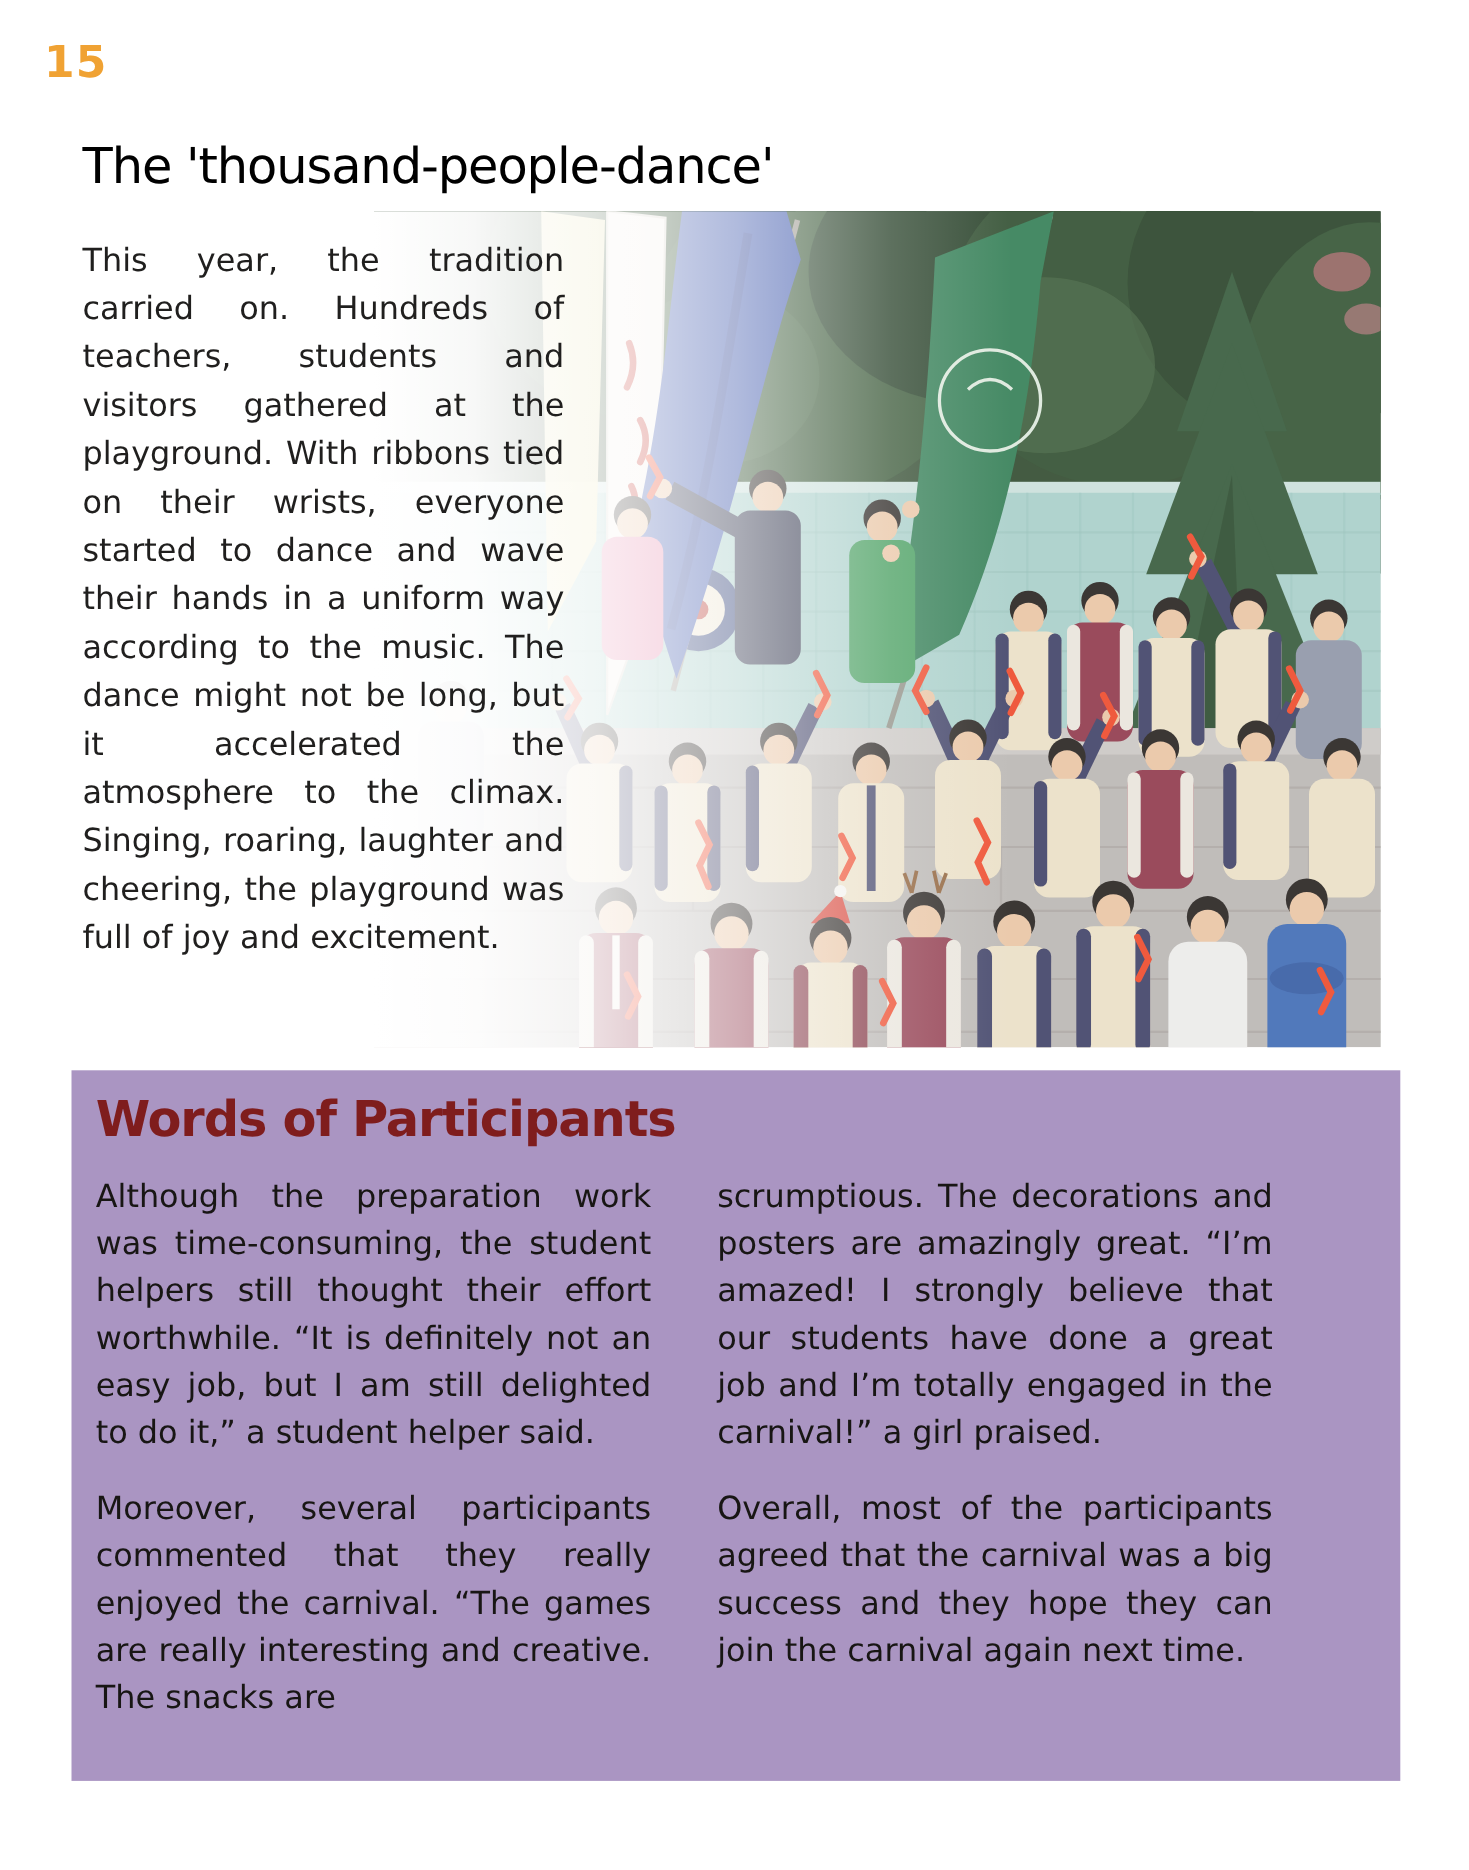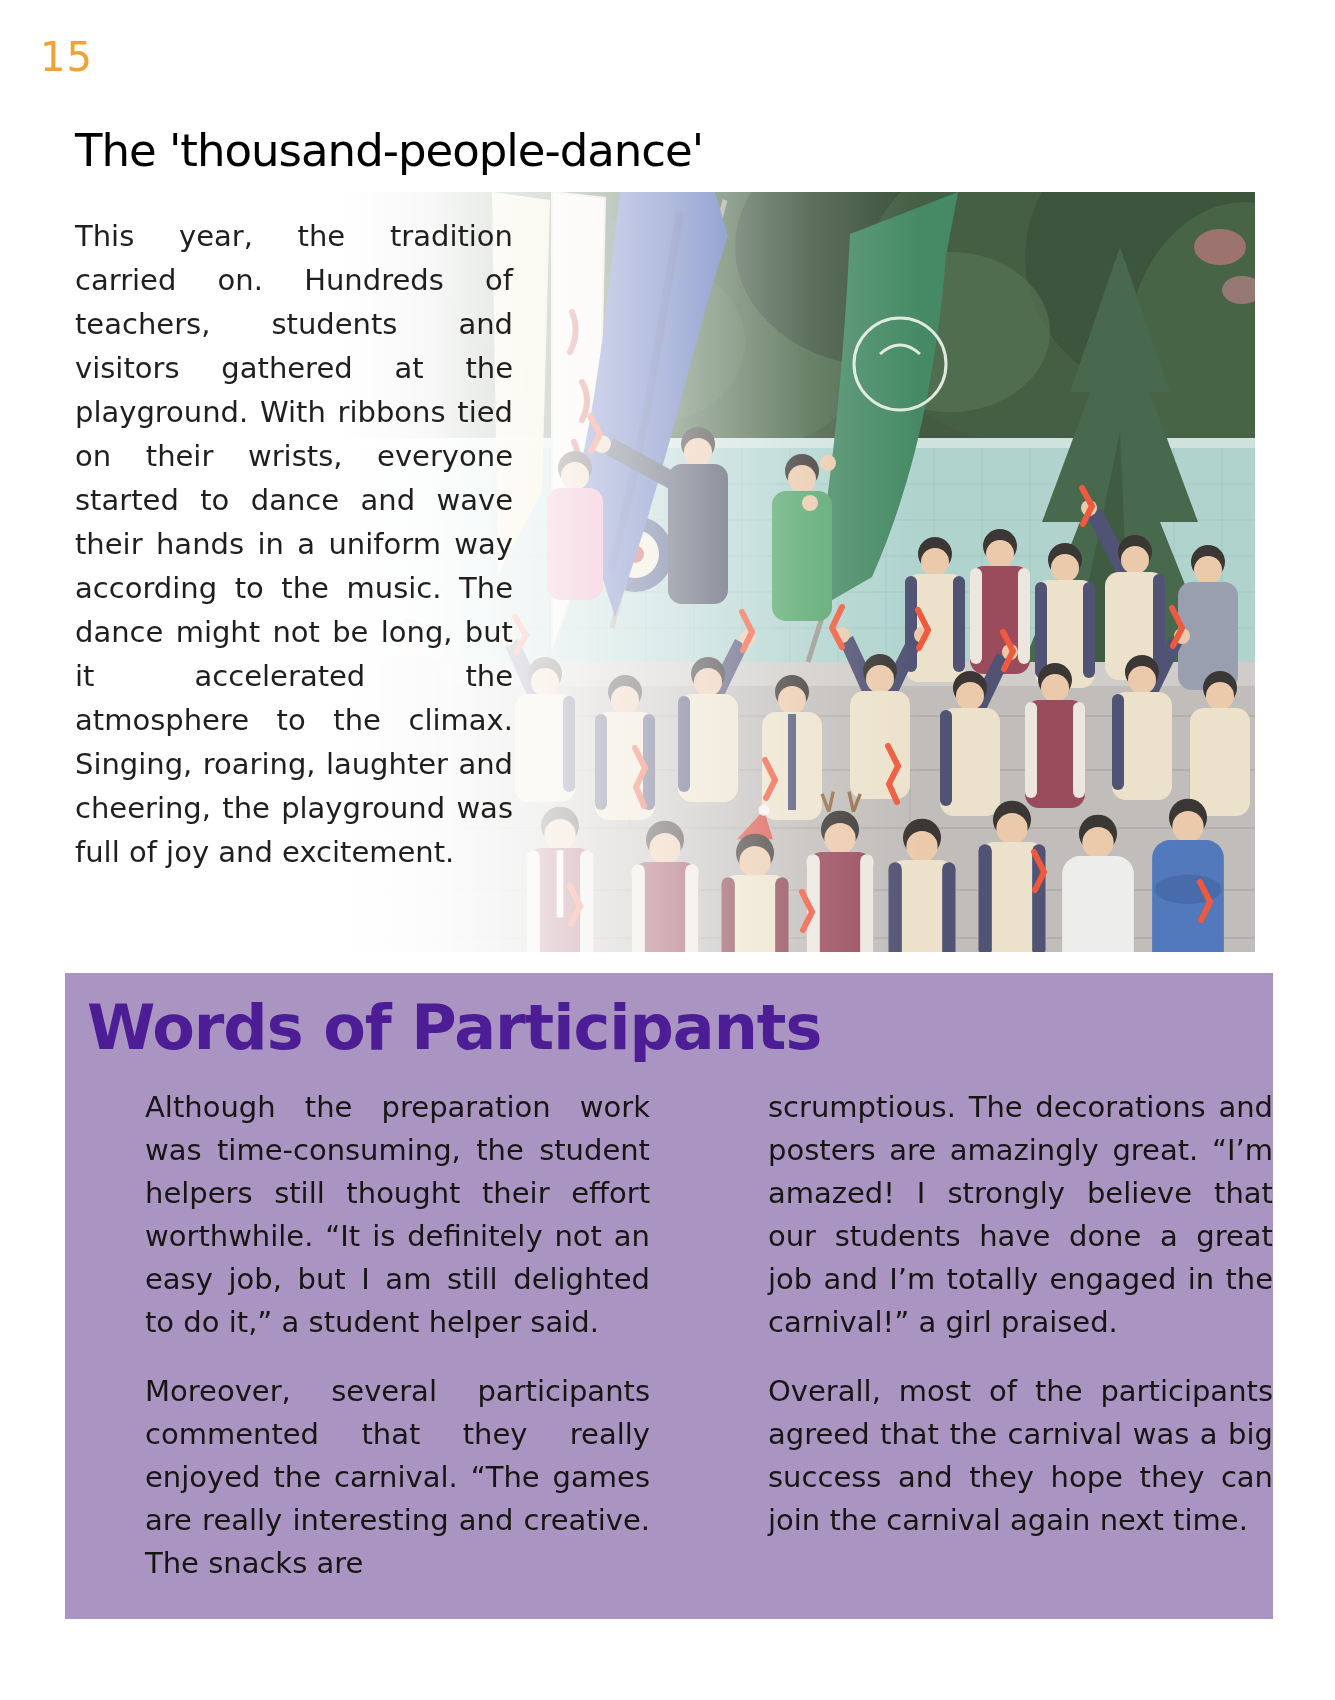--- a/index.html
+++ b/index.html
@@ -6,21 +6,21 @@
   #page{
     position:relative;
     width:1335px;height:1700px;
     background:#ffffff;
     overflow:hidden;
     font-family:"DejaVu Sans", sans-serif;
     color:#1f1e1d;
   }
   .page-number{
     position:absolute;left:40px;top:34px;
-    font-size:40px;font-weight:normal;color:#f0a233;
+    font-size:40px;font-weight:bold;color:#f0a233;
     letter-spacing:1px;
   }
   .article-title{
     position:absolute;left:75px;top:124px;
     font-size:45px;color:#000000;
     letter-spacing:-1px;white-space:nowrap;
   }
   .article-body{
     position:absolute;left:75px;top:188px;width:438px;
     font-size:29px;line-height:44px;
@@ -47,26 +47,26 @@
     position:absolute;inset:0;background:rgba(255,255,255,0.06);
   }
   .participants-panel{
     position:absolute;left:65px;top:973px;width:1208px;height:646px;
     background:#aa95c2;
     box-sizing:border-box;
     padding:18px 0 0 22px;
     z-index:2;
   }
   .participants-heading{
-    font-size:62px;color:#4c1d95;
+    font-size:45px;color:#7f1d1d;
     letter-spacing:-1px;
     margin:0 0 22px 0;
   }
   .participants-cols{
-    display:flex;gap:118px;justify-content:flex-end;
+    display:flex;gap:60px;
   }
   .participants-col{
     width:505px;flex:0 0 505px;
     font-size:29px;line-height:43px;
     text-align:justify;color:#181614;
   }
   .participants-col p{margin:0 0 26px 0;}
 </style>
 </head>
 <body>

